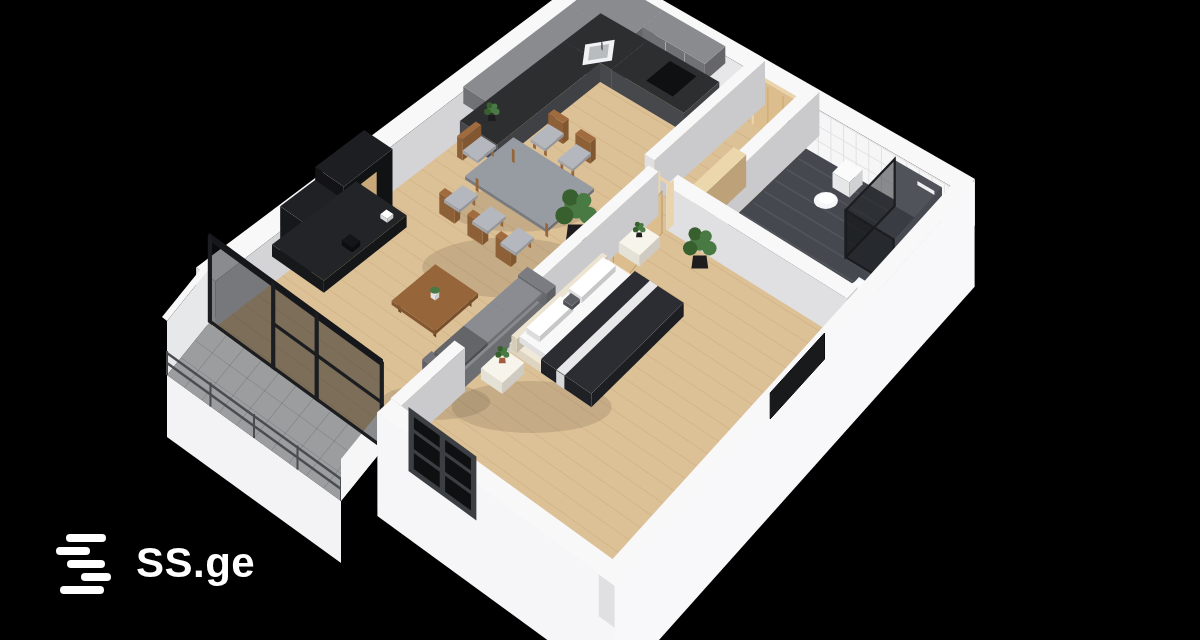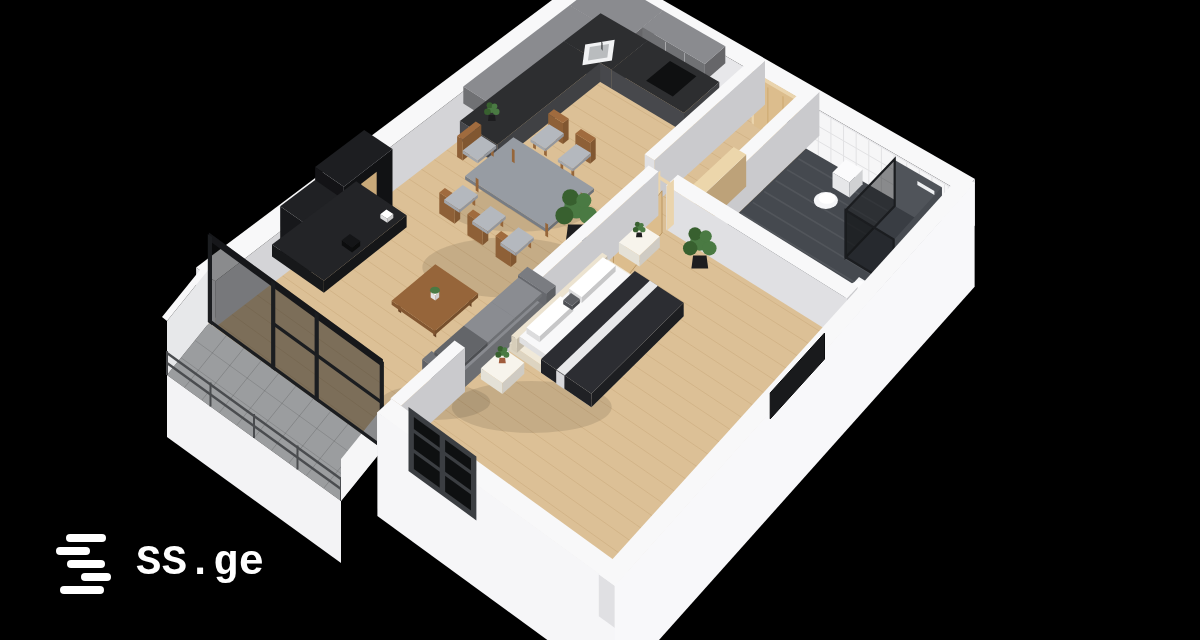--- a/index.html
+++ b/index.html
@@ -1,21 +1,21 @@
 <!DOCTYPE html>
 <html style="--bg: #000000; --logo: #ffffff; --wall: #ececef; --wall_top: #f8f8f9; --wood: #dcc096; --wood_line: #b4905e; --bath_floor: #45494f; --tile_white: #f6f6f7; --grout: #e2e2e4; --counter_top: #2d2e30; --cabinet: #4b4c50; --upper: #747578; --door_wood: #dcbd8d; --door_frame: #ead4ad; --glass_tint: rgba(18,20,24,0.48); --frame_black: #1b1d20; --sofa: #73757a; --bed_frame: #e9e0cc; --blanket: #222327; --stripe: #e8e8ea; --table_top: #979ca3; --chair_wood: #96663a; --chair_seat: #abafb6; --coffee_wood: #8a5c34; --media_black: #141518; --media_wood: #c9a979; --plant_green: #4a7a43; --plant_dark: #38602f; --pot_black: #1d1d1f; --pot_terra: #a05c3c; --balcony_tile: #9b9d9f; --rail: #4a4c4f; --tv: #191a1c; --shower_back: #50545a; --shadow: rgba(0,0,0,0.10);"><head>
 <meta charset="utf-8">
 <style>
   html,body{margin:0;padding:0;}
   body{width:1200px;height:640px;overflow:hidden;background:var(--bg,#000);}
   .stage{position:relative;width:1200px;height:640px;background:var(--bg,#000);font-family:"Liberation Sans",sans-serif;}
   .stage svg.scene{position:absolute;inset:0;}
   .logo{position:absolute;left:54px;bottom:46px;display:flex;align-items:center;gap:24px;color:var(--logo,#fff);}
   .logo-icon{display:block;}
-  .logo-text{font-family:Liberation Mono, monospace;font-weight:700;font-size:42px;letter-spacing:.5px;line-height:1;}
+  .logo-text{font-family:Liberation Sans, sans-serif;font-weight:700;font-size:42px;letter-spacing:.5px;line-height:1;}
 </style>
 </head>
 <body>
 
 <div class="stage">
   <svg class="scene" id="fp" viewBox="0 0 1200 640" width="1200" height="640">
       <g>
         <g>
           <polygon points="603.1,22.7 956.5,226.6 605.9,614.7 206.8,324.2" fill="#dcc096"></polygon>
         </g>

